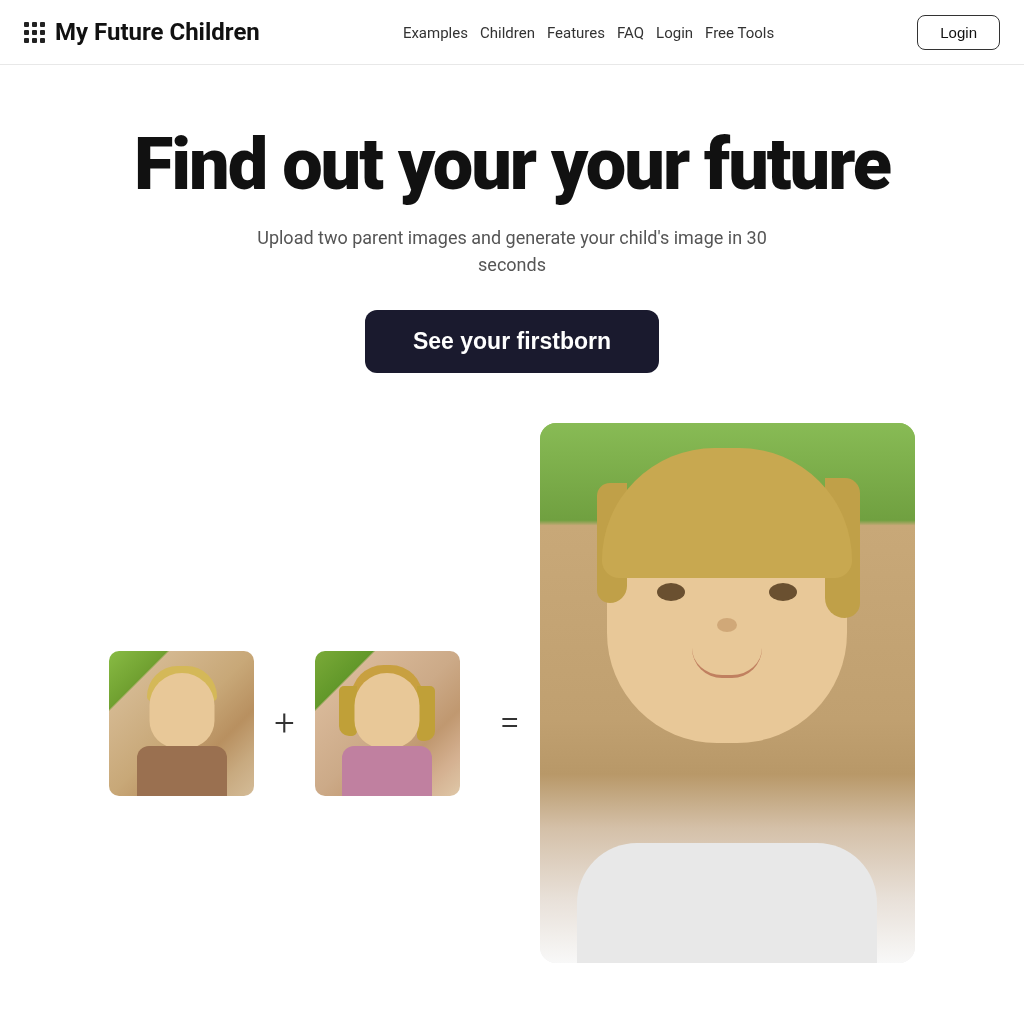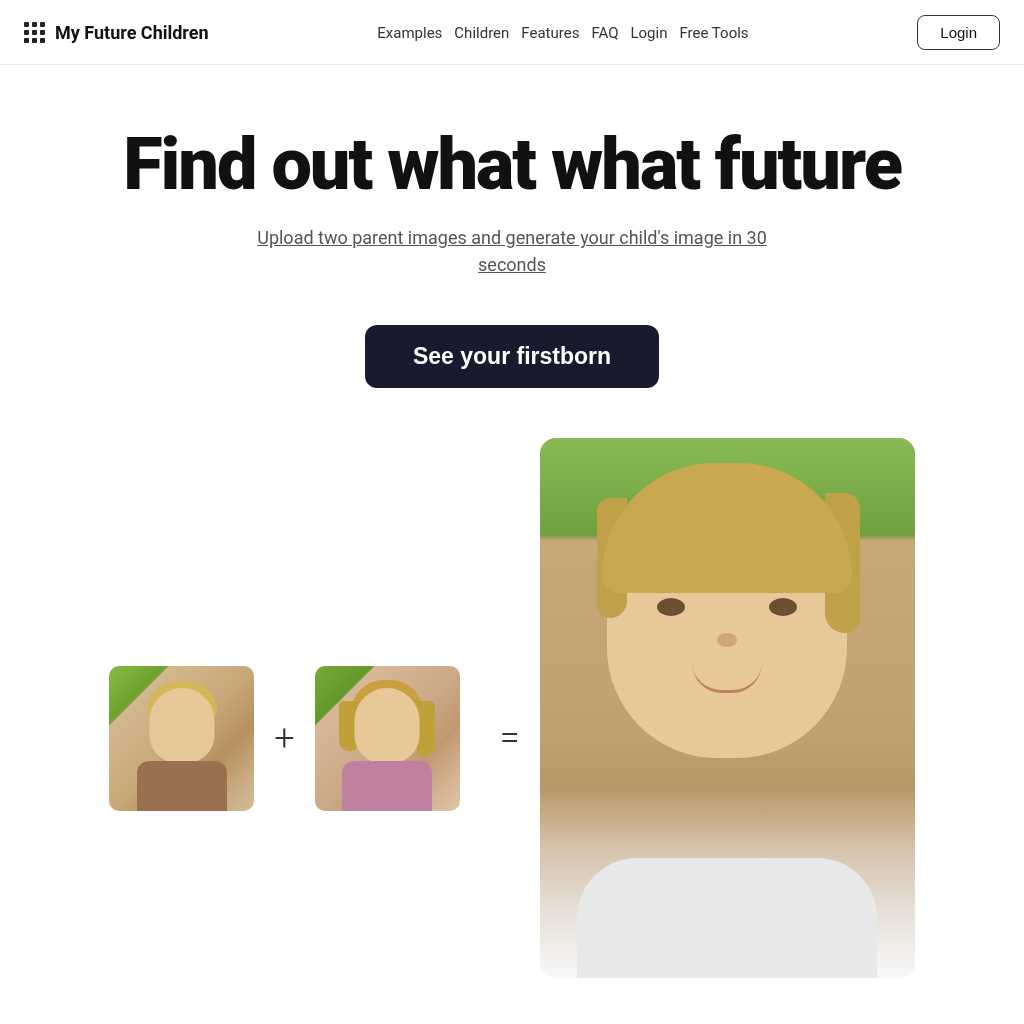--- a/index.html
+++ b/index.html
@@ -42,21 +42,21 @@
 
     .nav-logo-icon span i {
       display: inline-block;
       width: 5px;
       height: 5px;
       background: #222;
       border-radius: 1px;
     }
 
     .nav-brand {
-      font-size: 18px;
+      font-size: 24px;
       font-weight: 700;
       color: #111;
       text-decoration: none;
     }
 
     .nav-links {
       display: flex;
       align-items: center;
       gap: 12px;
       list-style: none;
@@ -94,23 +94,22 @@
       color: #111;
       max-width: 780px;
       margin: 0 auto 20px;
       letter-spacing: -2px;
     }
 
     .hero-subtitle {
       font-size: 18px;
       color: #555;
       max-width: 520px;
-      margin: 0 auto 47px;
+      margin: 0 auto 32px;
       line-height: 1.5;
-      text-decoration: underline;
     }
 
     .cta-button {
       display: inline-block;
       background: #1a1a2e;
       color: #fff;
       padding: 18px 48px;
       border-radius: 12px;
       font-size: 23px;
       font-weight: 600;
@@ -414,21 +413,21 @@
     <li><a href="#">FAQ</a></li>
     <li><a href="#">Login</a></li>
     <li><a href="#">Free Tools</a></li>
   </ul>
 
   <button class="login-btn">Login</button>
 </nav>
 
 <section class="hero">
   <h1 class="hero-title">
-    <span>Find out what what future</span><br>
+    <span>Find out your your future</span><br>
   </h1>
   <p class="hero-subtitle">Upload two parent images and generate your child's image in 30 seconds</p>
   <button class="cta-button">See your firstborn</button>
 </section>
 
 <section class="demo-section">
 
   <div class="parents-group">
 
     <div class="photo-placeholder-male">

